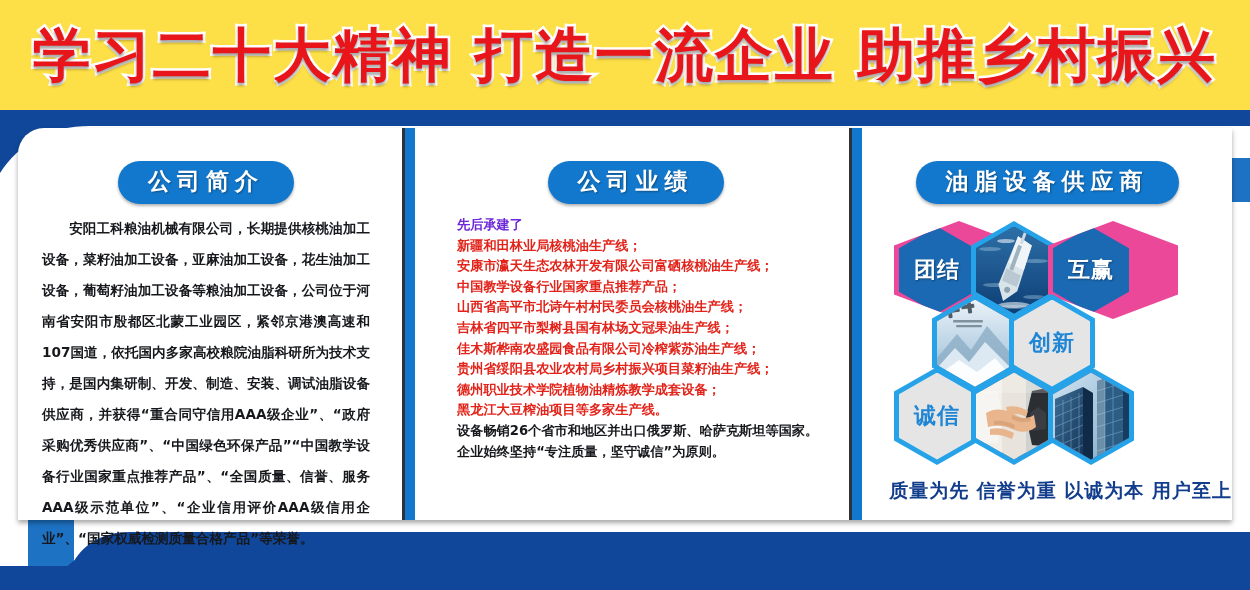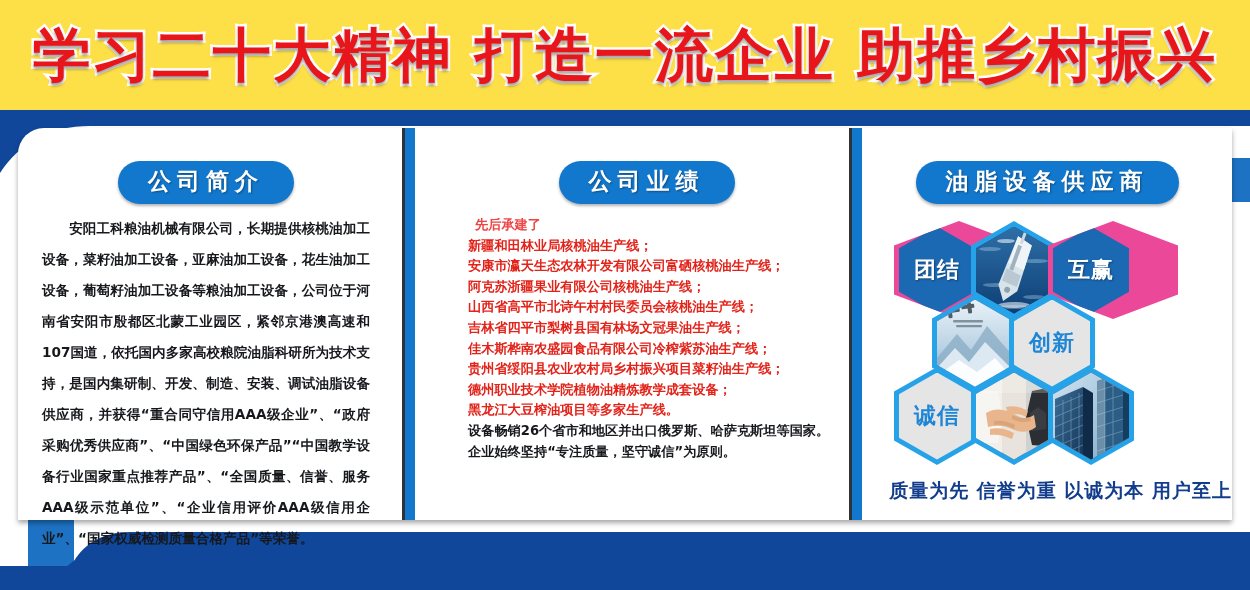--- a/index.html
+++ b/index.html
@@ -29,42 +29,42 @@
 
   .divider{position:absolute;top:0;width:10px;height:392px;background:#1278cd;z-index:4;}
   .divider:before{content:"";position:absolute;left:-3px;top:0;width:3px;height:100%;
         background:#0b0e14;opacity:.85;}
   #div1{left:387px;}
   #div2{left:834px;}
 
   
   .panel{position:absolute;top:0;height:392px;z-index:4;box-sizing:border-box;}
   #p1{left:0px;width:376px;padding:0 22px;}
-  #p2{left:410px;width:437px;padding:0 20px;}
+  #p2{left:399px;width:437px;padding:0 20px;}
   #p3{left:844px;width:370px;padding:0 14px;}
 
   .badge{position:relative;margin:0 auto;display:table;
          background:#1278cd;color:#fff;border-radius:22px;
          padding:5px 30px 7px 30px;font-size:23px;font-weight:bold;letter-spacing:6px;
          font-family:"DejaVu Sans","Liberation Sans",sans-serif;
          box-shadow:0 2px 3px rgba(0,0,0,.3);
          text-shadow:1px 1px 2px rgba(0,0,0,.35);}
   .badge-wrap{padding-top:33px;padding-bottom:9px;}
 
   
   #intro-text{font-size:13.6px;line-height:31px;color:#16181c;text-align:justify;
       text-align-last:left;text-indent:2em;
       font-family:"DejaVu Sans","Liberation Sans",sans-serif;font-weight:bold;
       padding:0 2px;}
 
   
   #perf{font-size:13.2px;line-height:20.6px;color:#16181c;
       font-family:"DejaVu Sans","Liberation Sans",sans-serif;font-weight:bold;
       padding-left:20px;padding-top:2px;}
-  #perf .lead{color:#ef4444;margin-left:7px;}
+  #perf .lead{color:#6d28d9;}
   #perf .red{color:#e2231a;}
   #perf .tail{color:#16181c;}
 
   
   #hexwrap{position:relative;width:100%;height:270px;margin-top:4px;}
   .hex{position:absolute;width:86px;height:98px;
        display:flex;align-items:center;justify-content:center;
        clip-path:polygon(50% 0%,100% 25%,100% 75%,50% 100%,0% 75%,0% 25%);}
   .hex .inner{position:absolute;left:5px;top:5.5px;width:76px;height:87px;
        clip-path:polygon(50% 0%,100% 25%,100% 75%,50% 100%,0% 75%,0% 25%);
@@ -124,21 +124,21 @@
 
     <div class="panel" id="p2">
       <div class="badge-wrap">
         <div class="badge">公司业绩</div>
       </div>
       <div id="perf">
         <div class="lead">先后承建了</div>
         <div id="perf-projects">
             <div class="red">新疆和田林业局核桃油生产线；</div>
             <div class="red">安康市瀛天生态农林开发有限公司富硒核桃油生产线；</div>
-            <div class="red">阿克苏浙疆果业有限公司核桃油生产线；</div>
+            <div class="red">中国教学设备行业国家重点推荐产品；</div>
             <div class="red">山西省高平市北诗午村村民委员会核桃油生产线；</div>
             <div class="red">吉林省四平市梨树县国有林场文冠果油生产线；</div>
             <div class="red">佳木斯桦南农盛园食品有限公司冷榨紫苏油生产线；</div>
             <div class="red">贵州省绥阳县农业农村局乡村振兴项目菜籽油生产线；</div>
             <div class="red">德州职业技术学院植物油精炼教学成套设备；</div>
             <div class="red">黑龙江大豆榨油项目等多家生产线。</div>
           </div>
         <div id="perf-footer">
             <div class="tail">设备畅销26个省市和地区并出口俄罗斯、哈萨克斯坦等国家。</div>
             <div class="tail">企业始终坚持“专注质量，坚守诚信”为原则。</div>

